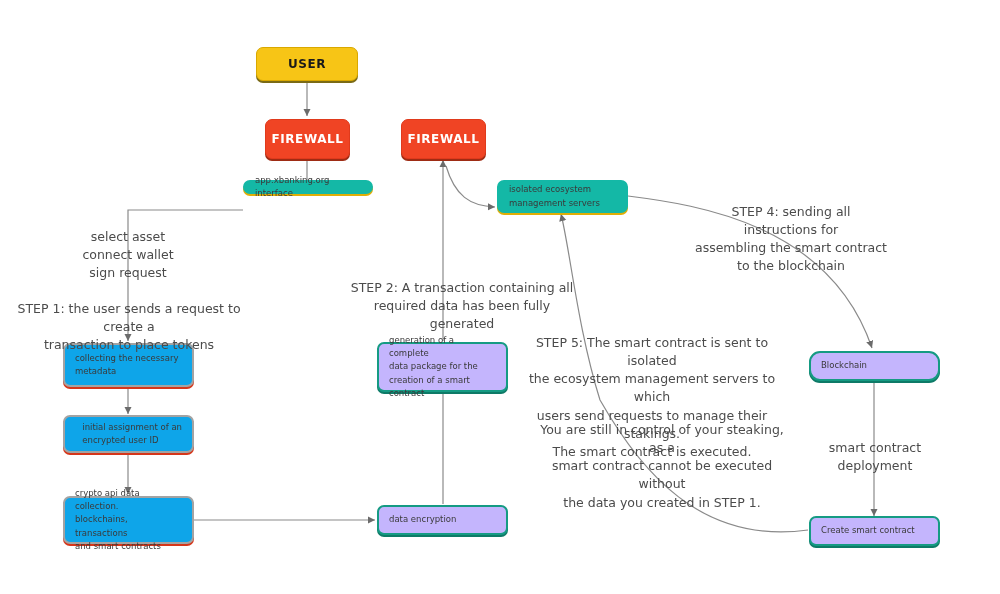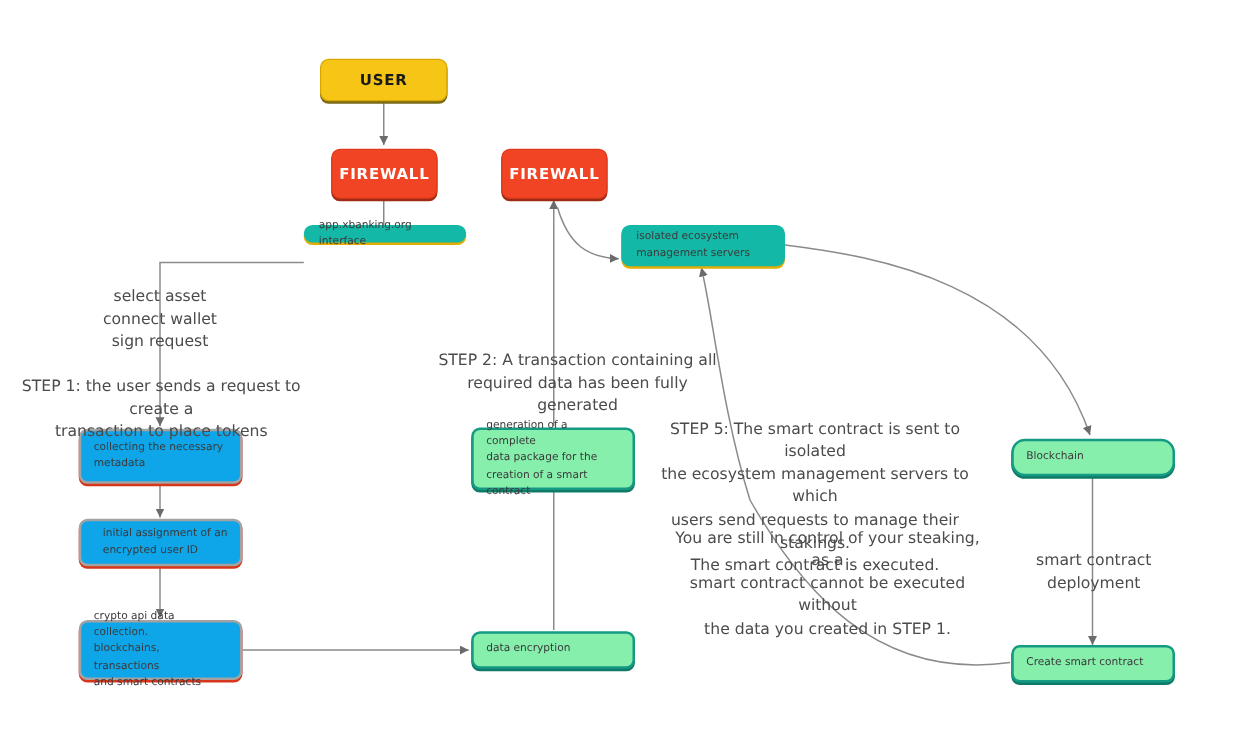--- a/index.html
+++ b/index.html
@@ -64,21 +64,21 @@
   }
   
   .box-red {
     background: #0ea5e9;
     border: 2px solid #a3a3a3;
     box-shadow: 0 2px 0 0 #d6361a;
     color: #3a3a3a;
   }
   
   .box-teal {
-    background: #86efac;
+    background: #c4b5fd;
     border: 2px solid #159B83;
     box-shadow: 0 2px 0 0 #0e7a67;
     color: #3a3a3a;
   }
 
   .box-text {
     padding: 6px 10px;
     font-size: 8.5px;
     line-height: 1.55;
     white-space: pre-line;
@@ -191,20 +191,23 @@
   <div class="note" style="left:58px; top:228px; width:140px;">select asset
 connect wallet
 sign request</div>
 
   <div class="note" style="left:8px; top:300px; width:242px;">STEP 1: the user sends a request to create a
 transaction to place tokens</div>
 
   <div class="note" style="left:327px; top:279px; width:232px;margin-left:19px;">STEP 2: A transaction containing all
 required data has been fully generated</div>
 
+  <div class="note" style="left:693px; top:203px; width:196px;">STEP 4: sending all instructions for
+assembling the smart contract
+to the blockchain</div>
 
   <div class="note" style="left:524px; top:334px; width:256px;">STEP 5: The smart contract is sent to isolated
 the ecosystem management servers to which
 users send requests to manage their stakings.
 The smart contract is executed.</div>
 
   <div class="note" style="left:538px; top:421px; width:248px;">You are still in control of your steaking, as a
 smart contract cannot be executed without
 the data you created in STEP 1.</div>
 

